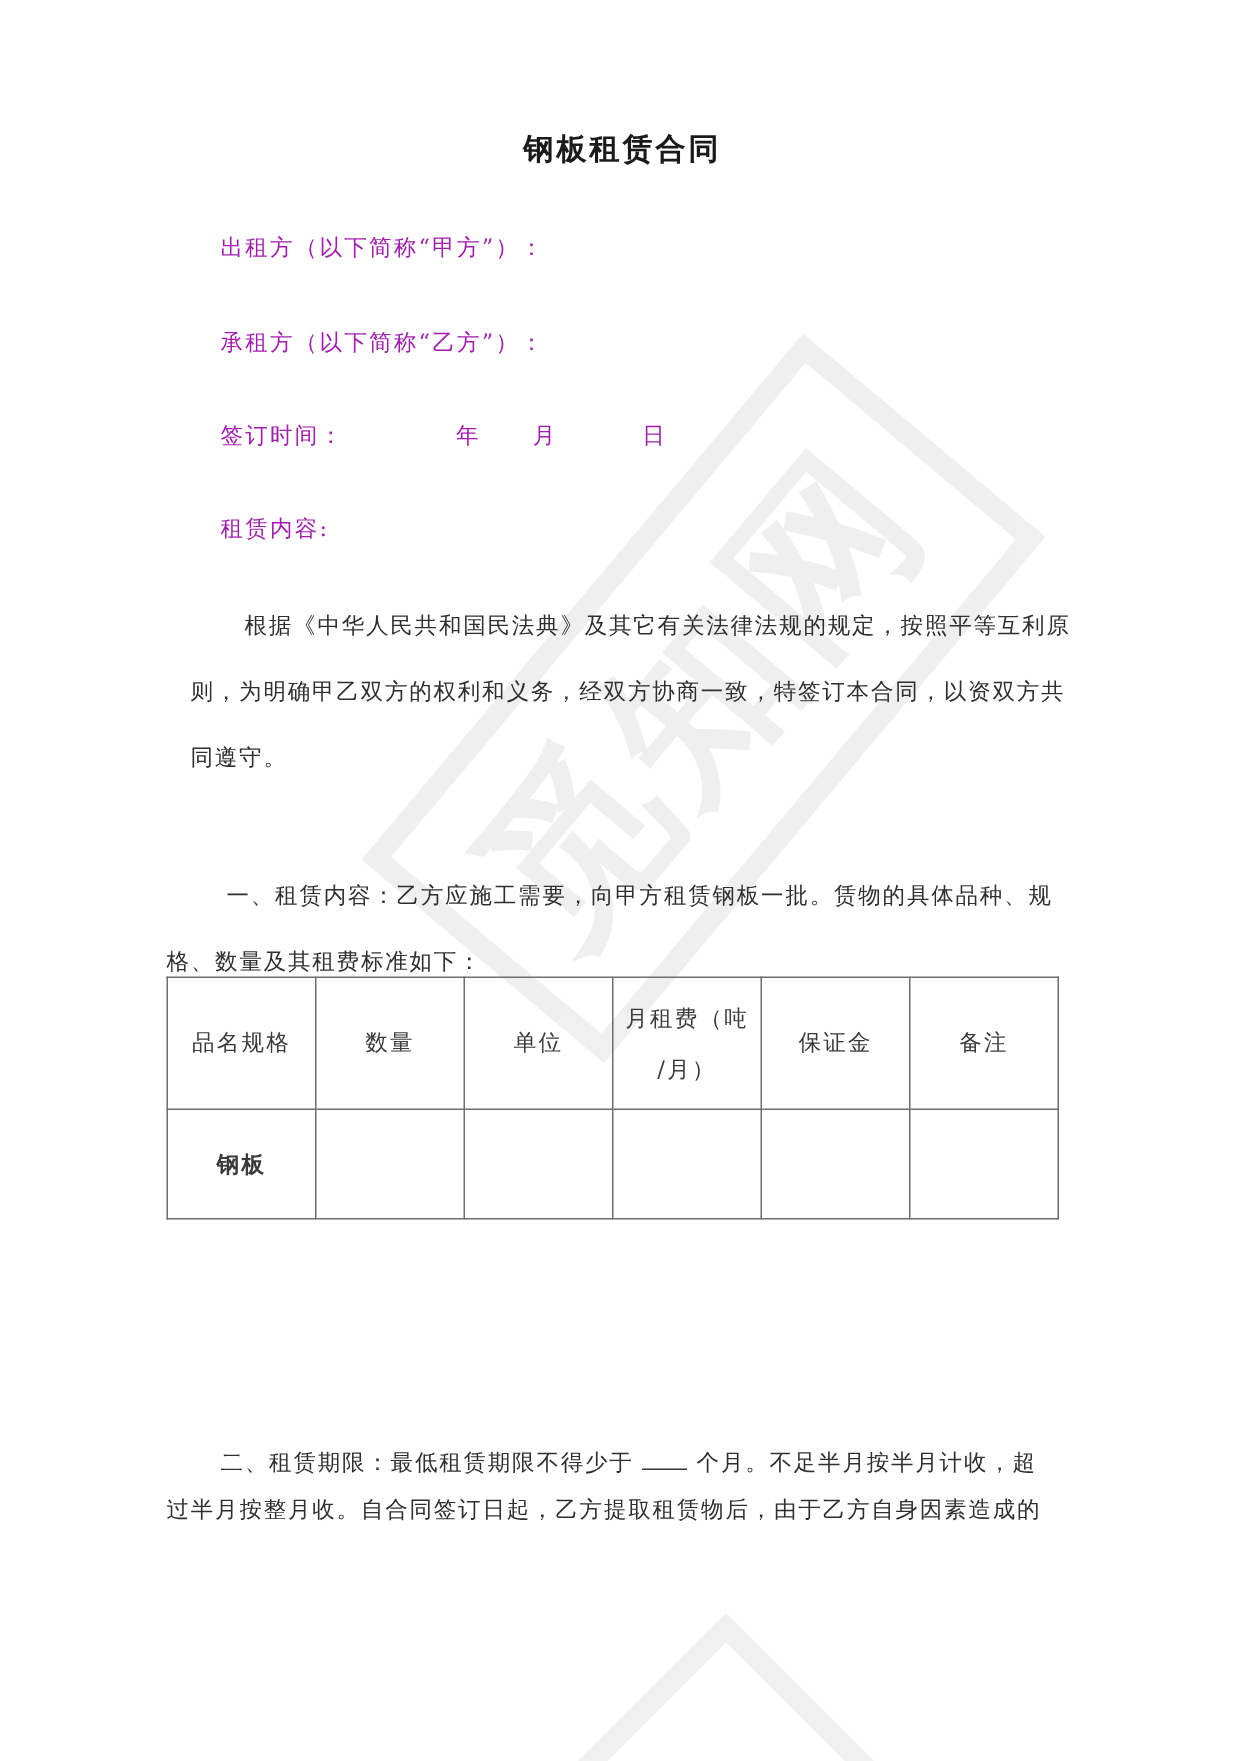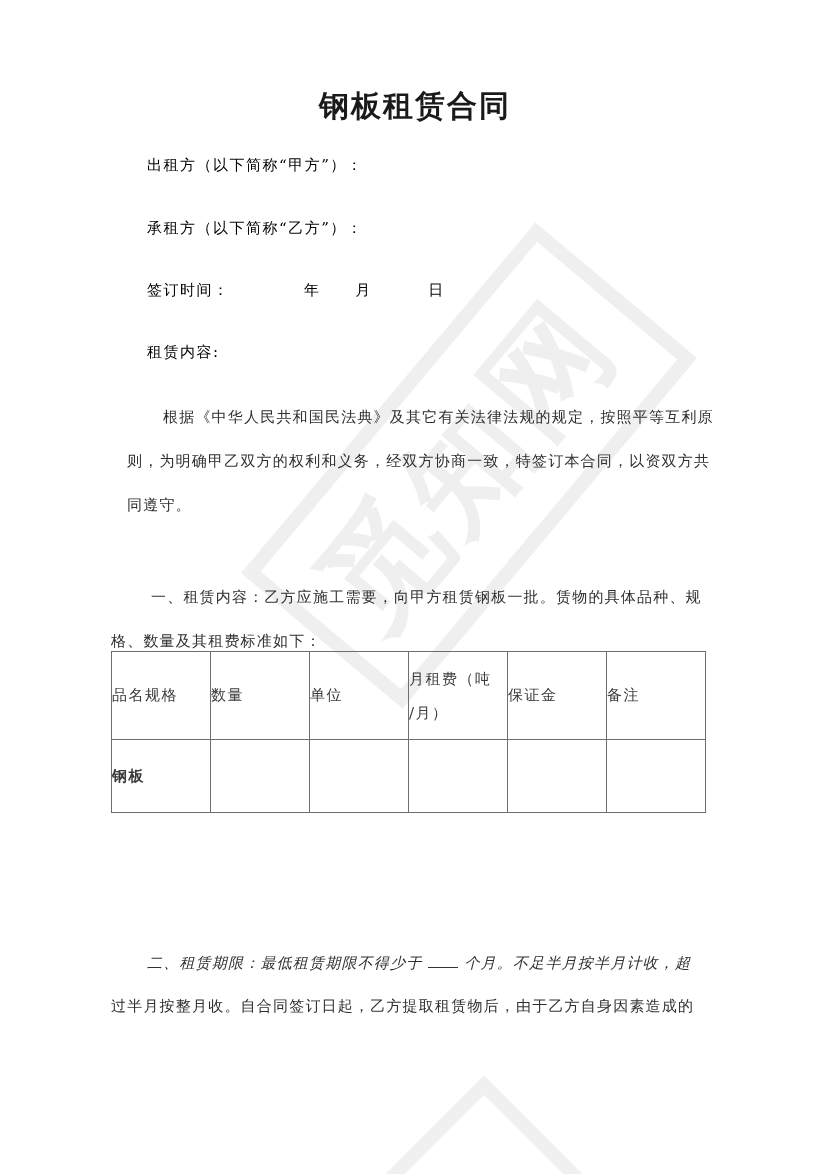--- a/index.html
+++ b/index.html
@@ -49,32 +49,32 @@
       height: 140px;
       border: 14px solid #000;
       transform: rotate(45deg);
     }
     .title {
       position: absolute;
       top: 86px;
       left: 0;
       width: 830px;
       text-align: center;
-      font-size: 30px;
+      font-size: 20px;
       font-weight: bold;
       letter-spacing: 2px;
       color: #1a1a1a;
     }
     .line {
       position: absolute;
       left: 147px;
       font-size: 15px;
       letter-spacing: 1.5px;
       white-space: nowrap;
-      color: #000000;
+      color: #a21caf;
     }
     .para {
       position: absolute;
       left: 111px;
       width: 600px;
       font-size: 15px;
       letter-spacing: 1.2px;
       color: #2f2f2f;
     }
     .para .row {
@@ -90,21 +90,21 @@
       width: 595px;
       height: 162px;
       border-collapse: collapse;
       table-layout: fixed;
       font-size: 15px;
       color: #3a3a3a;
       letter-spacing: 1.5px;
     }
     table.rent td {
       border: 1.5px solid #6e6e6e;
-      text-align: left;
+      text-align: center;
       vertical-align: middle;
       padding: 0;
     }
     table.rent tr.head { height: 88px; }
     table.rent tr.body { height: 73px; font-weight: bold; }
     .cell-two {
       display: block;
       line-height: 34px;
     }
     .blank {
@@ -174,19 +174,19 @@
       <td></td>
       <td></td>
       <td></td>
       <td></td>
     </tr>
   </tbody>
     </table>
 
 
   <div class="para" style="top:953px; height:70px;">
-    <div class="row" style="top:0; left:36px;font-style:italic;">
+    <div class="row" style="top:12px; left:36px;">
       <span>二、租赁期限：最低租赁期限不得少于</span><span class="blank"></span><span>个月。不足半月按半月计收，超</span>
     </div>
     <div class="row" style="top:44px;">过半月按整月收。自合同签订日起，乙方提取租赁物后，由于乙方自身因素造成的</div>
   </div>
 
 </div>
 
 </body></html>

